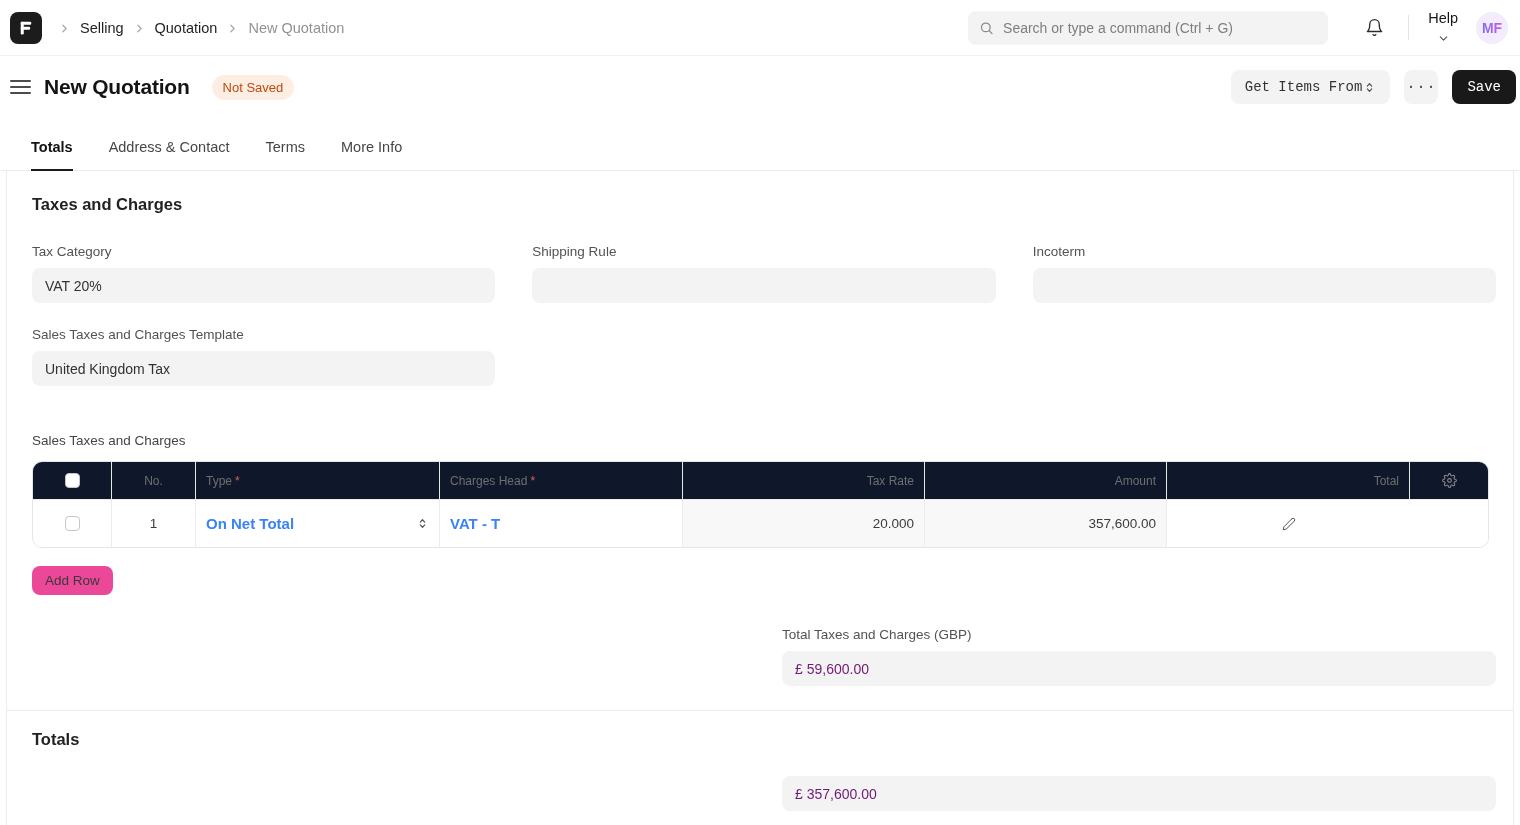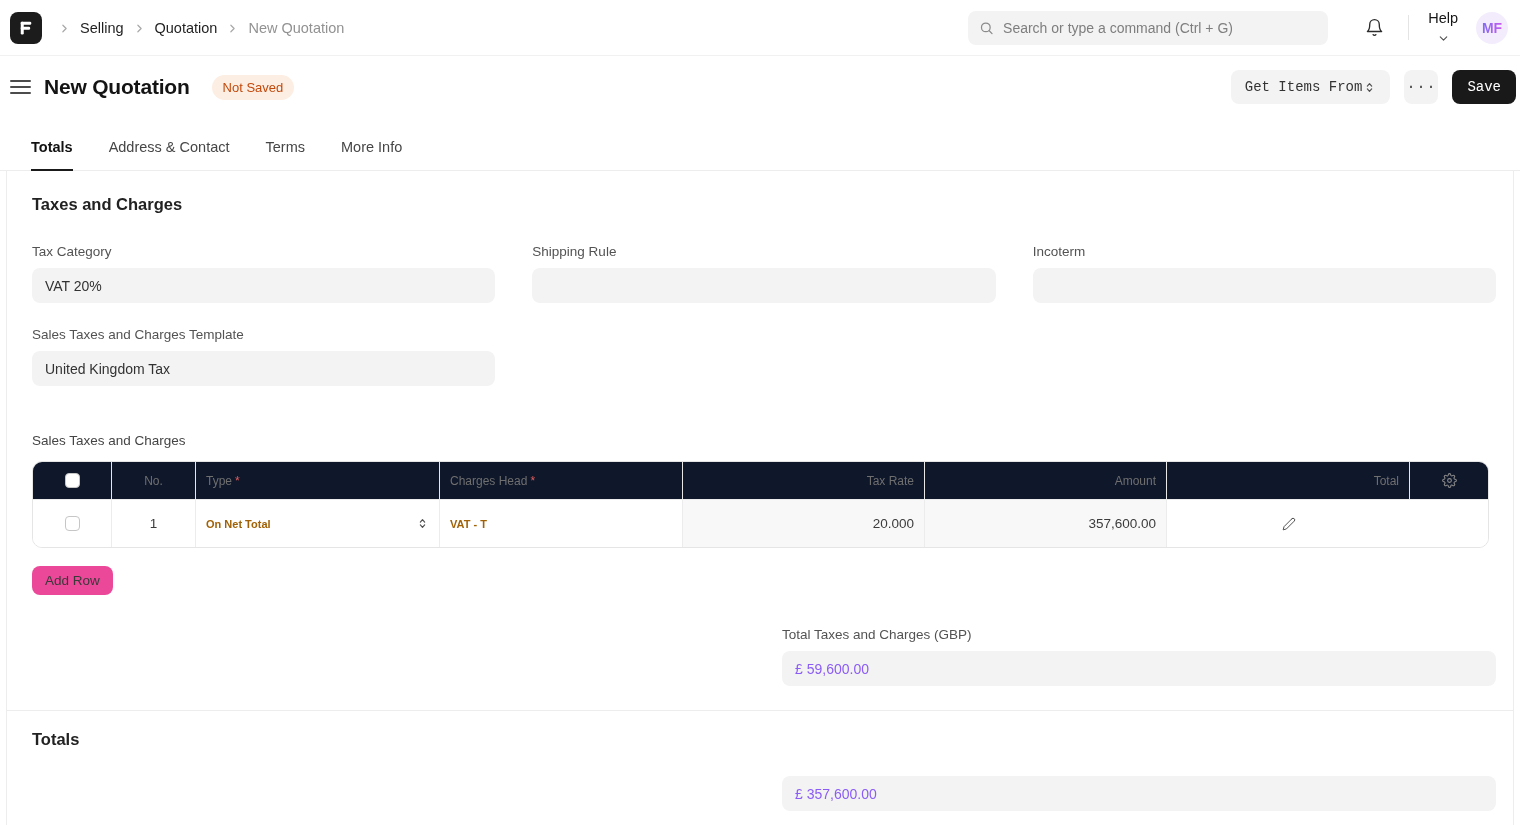--- a/index.html
+++ b/index.html
@@ -48,36 +48,36 @@
 
   
   .form-body { margin:0 6px; border-left:1px solid #ededed; border-right:1px solid #ededed; height:654px; overflow:hidden; }
   .section { padding:24px 17px 0 25px; }
   .section-heading { font-size:16.5px; font-weight:700; color:#222; }
   .fields-grid { display:grid; grid-template-columns:1fr 1fr 1fr; column-gap:37px; margin-top:30px; }
   .field { margin-bottom:24px; }
   .field-label { font-size:13.5px; color:#535353; margin-bottom:9px; }
   .control { width:100%; height:35px; background:#f3f3f3; border:none; border-radius:8px; padding:0 13px;
              font-size:14px; color:#323232; font-family:inherit; outline:none; }
-  .control.readonly { color:#8b5cf6; }
+  .control.readonly { color:#701a75; }
 
   .grid-label { font-size:13.5px; color:#454545; margin:23px 0 13px; }
 
   
   .grid-table { border:1px solid #e5e5e5; border-radius:10px; overflow:hidden; margin-right:7px; }
   .grid-row { display:grid; grid-template-columns:79px 84px 244px 243px 242px 242px 243px 1fr; }
   .grid-row.header { background:#0f172a; height:37px; font-size:12px; color:#6f6f6f; }
   .grid-row.body { background:#fff; height:48px; border-top:1px solid #ececec; font-size:13.5px; color:#3c3c3c; }
   .gcell { display:flex; align-items:center; padding:0 10px; border-right:1px solid #ececec; min-width:0; }
   .grid-row.header .gcell { border-right-color:#e7e7e7; }
   .gcell:last-child { border-right:none; }
   .gcell.center { justify-content:center; }
   .gcell.right { justify-content:flex-end; }
   .gcell.shaded { background:#f8f8f8; }
-  .gcell.bold { font-weight:700; color:#a16207; font-size:11px; }
+  .gcell.bold { font-weight:700; color:#3b82f6; font-size:15px; }
   .req { color:#e05d5d; margin-left:3px; }
   .checkbox { width:15px; height:15px; border:1px solid #c6c6c6; border-radius:4px; background:#fff; cursor:pointer; }
   .type-select { display:flex; align-items:center; justify-content:space-between; width:100%; cursor:pointer; }
   .icon-muted { color:#8b8b8b; }
   .icon-dark { color:#515151; }
 
   .add-row-btn { margin-top:18px; height:29px; border:none; border-radius:8px; background:#ec4899; color:#3a3a3a;
                  font-size:13.5px; font-family:inherit; padding:0 13px; cursor:pointer; }
 
   .right-field { width:714px; margin-left:auto; margin-top:32px; margin-right:0; }

